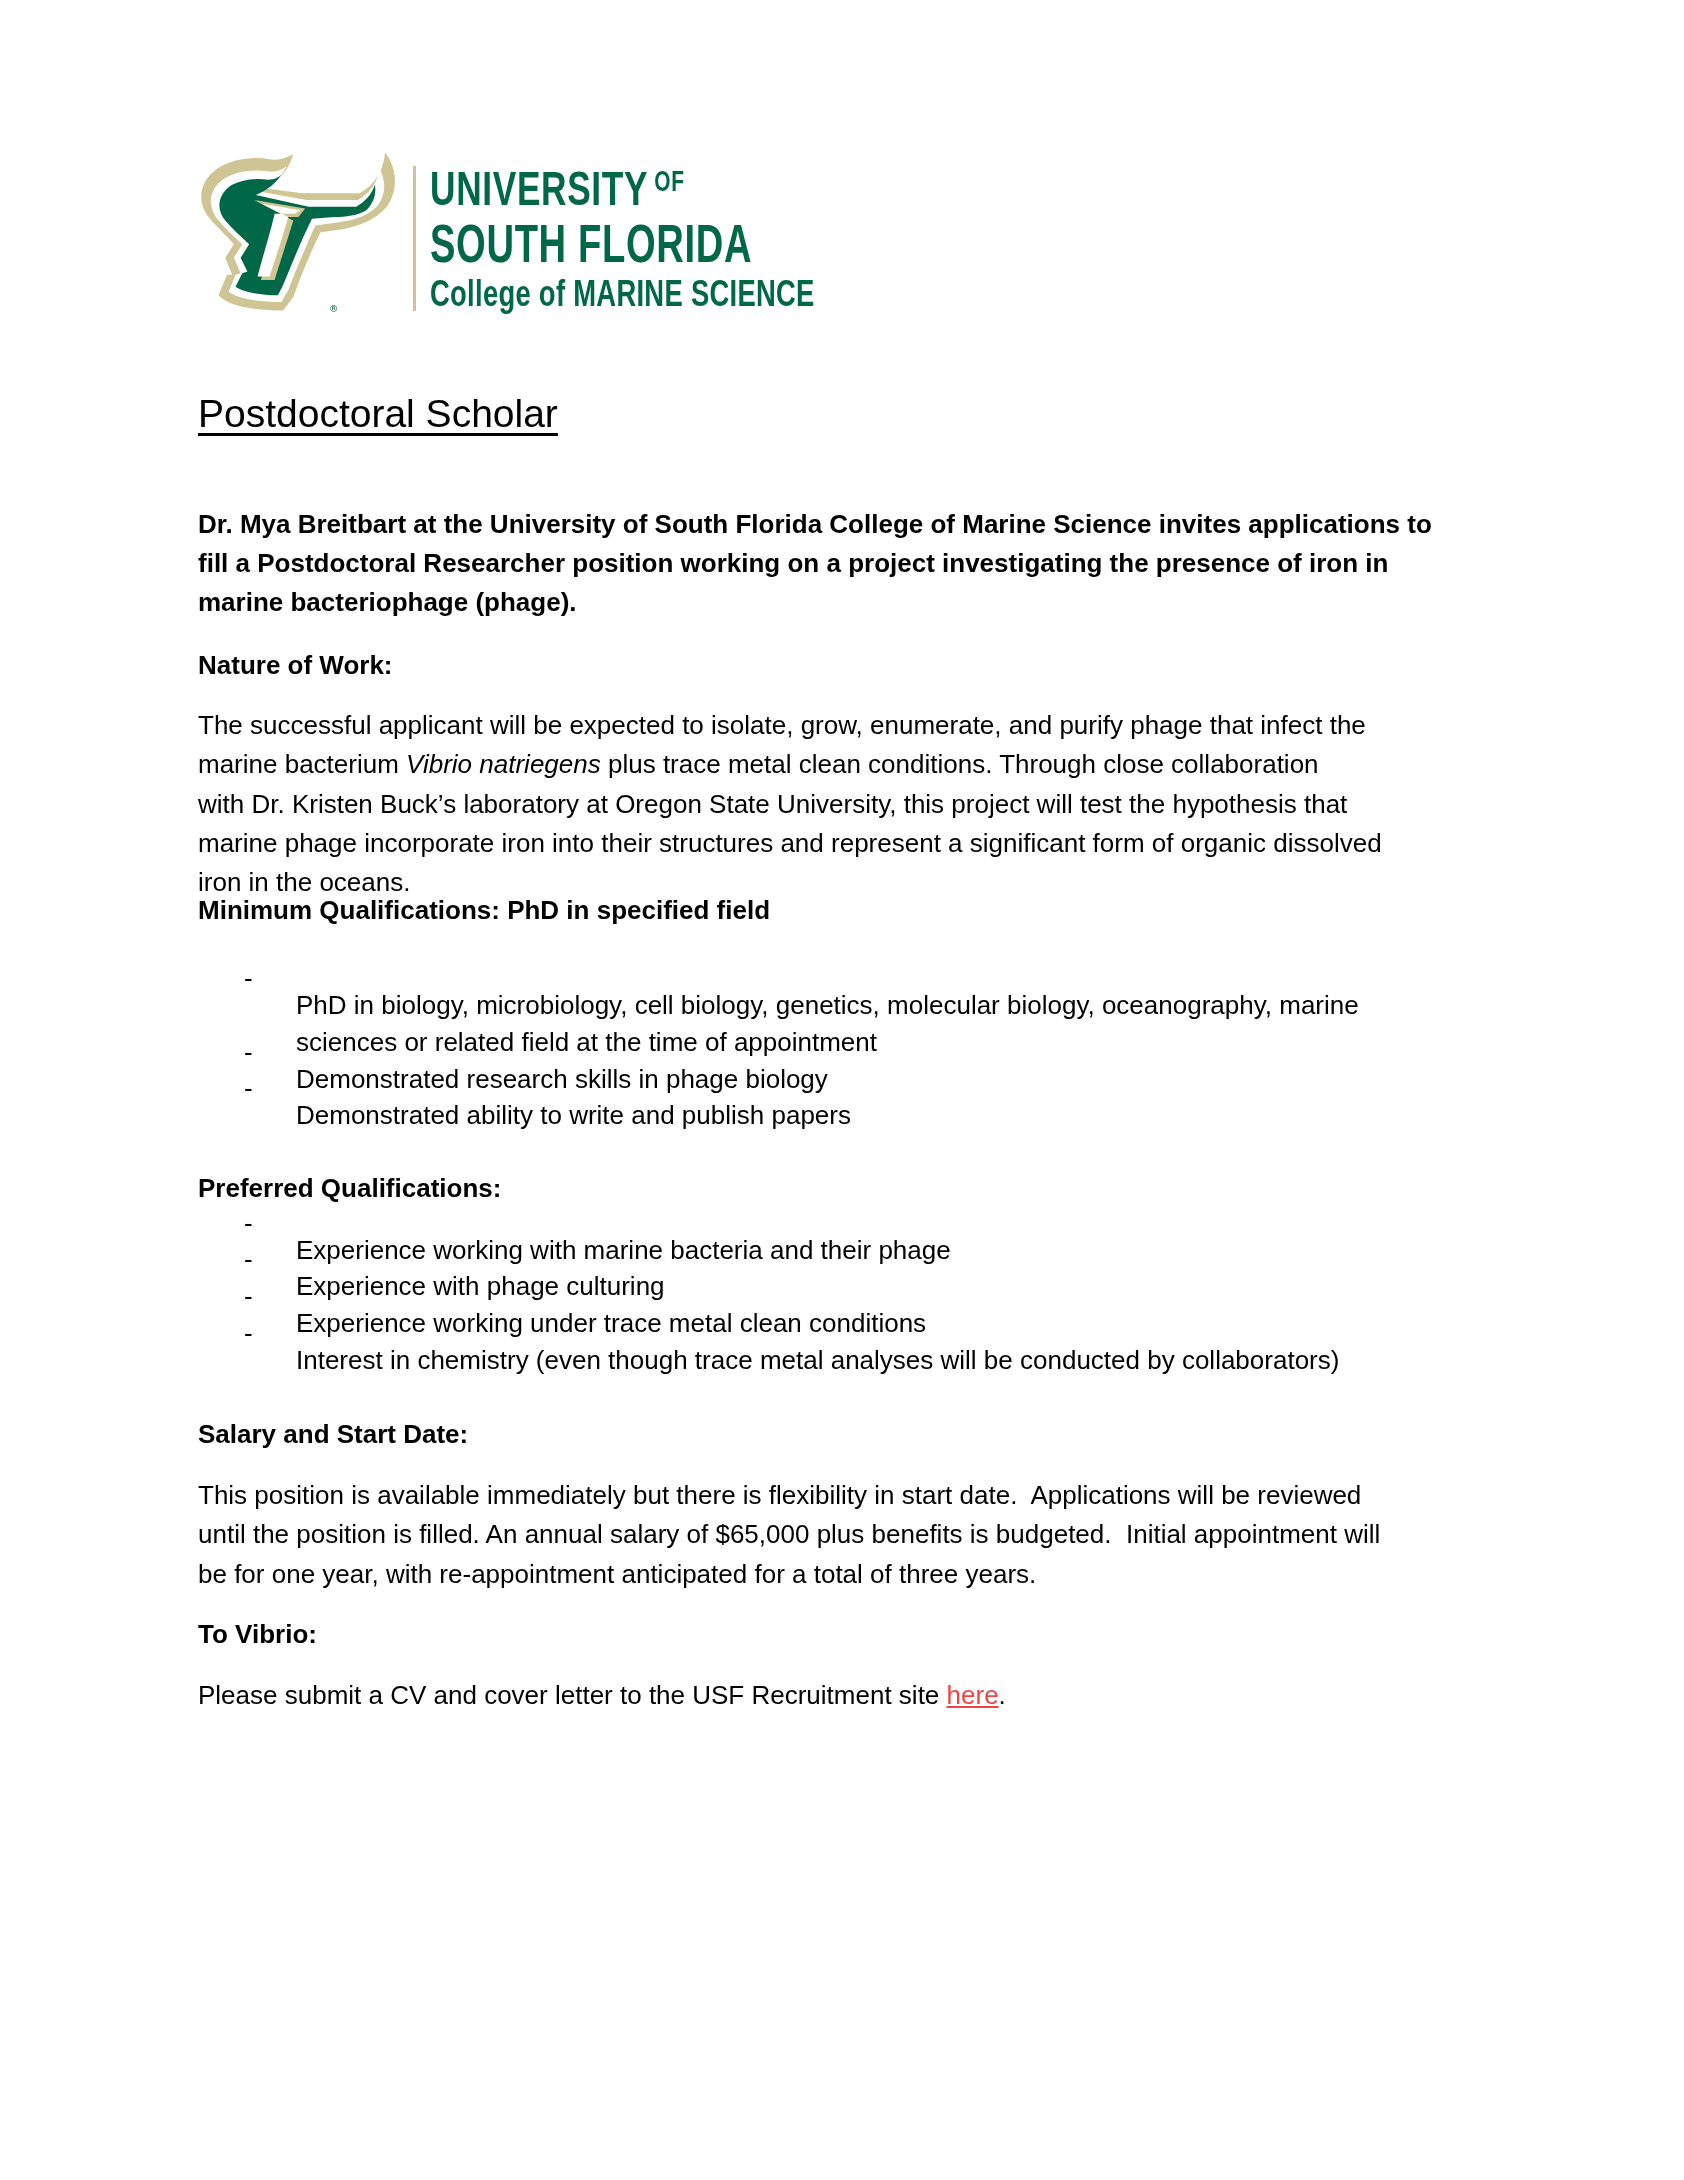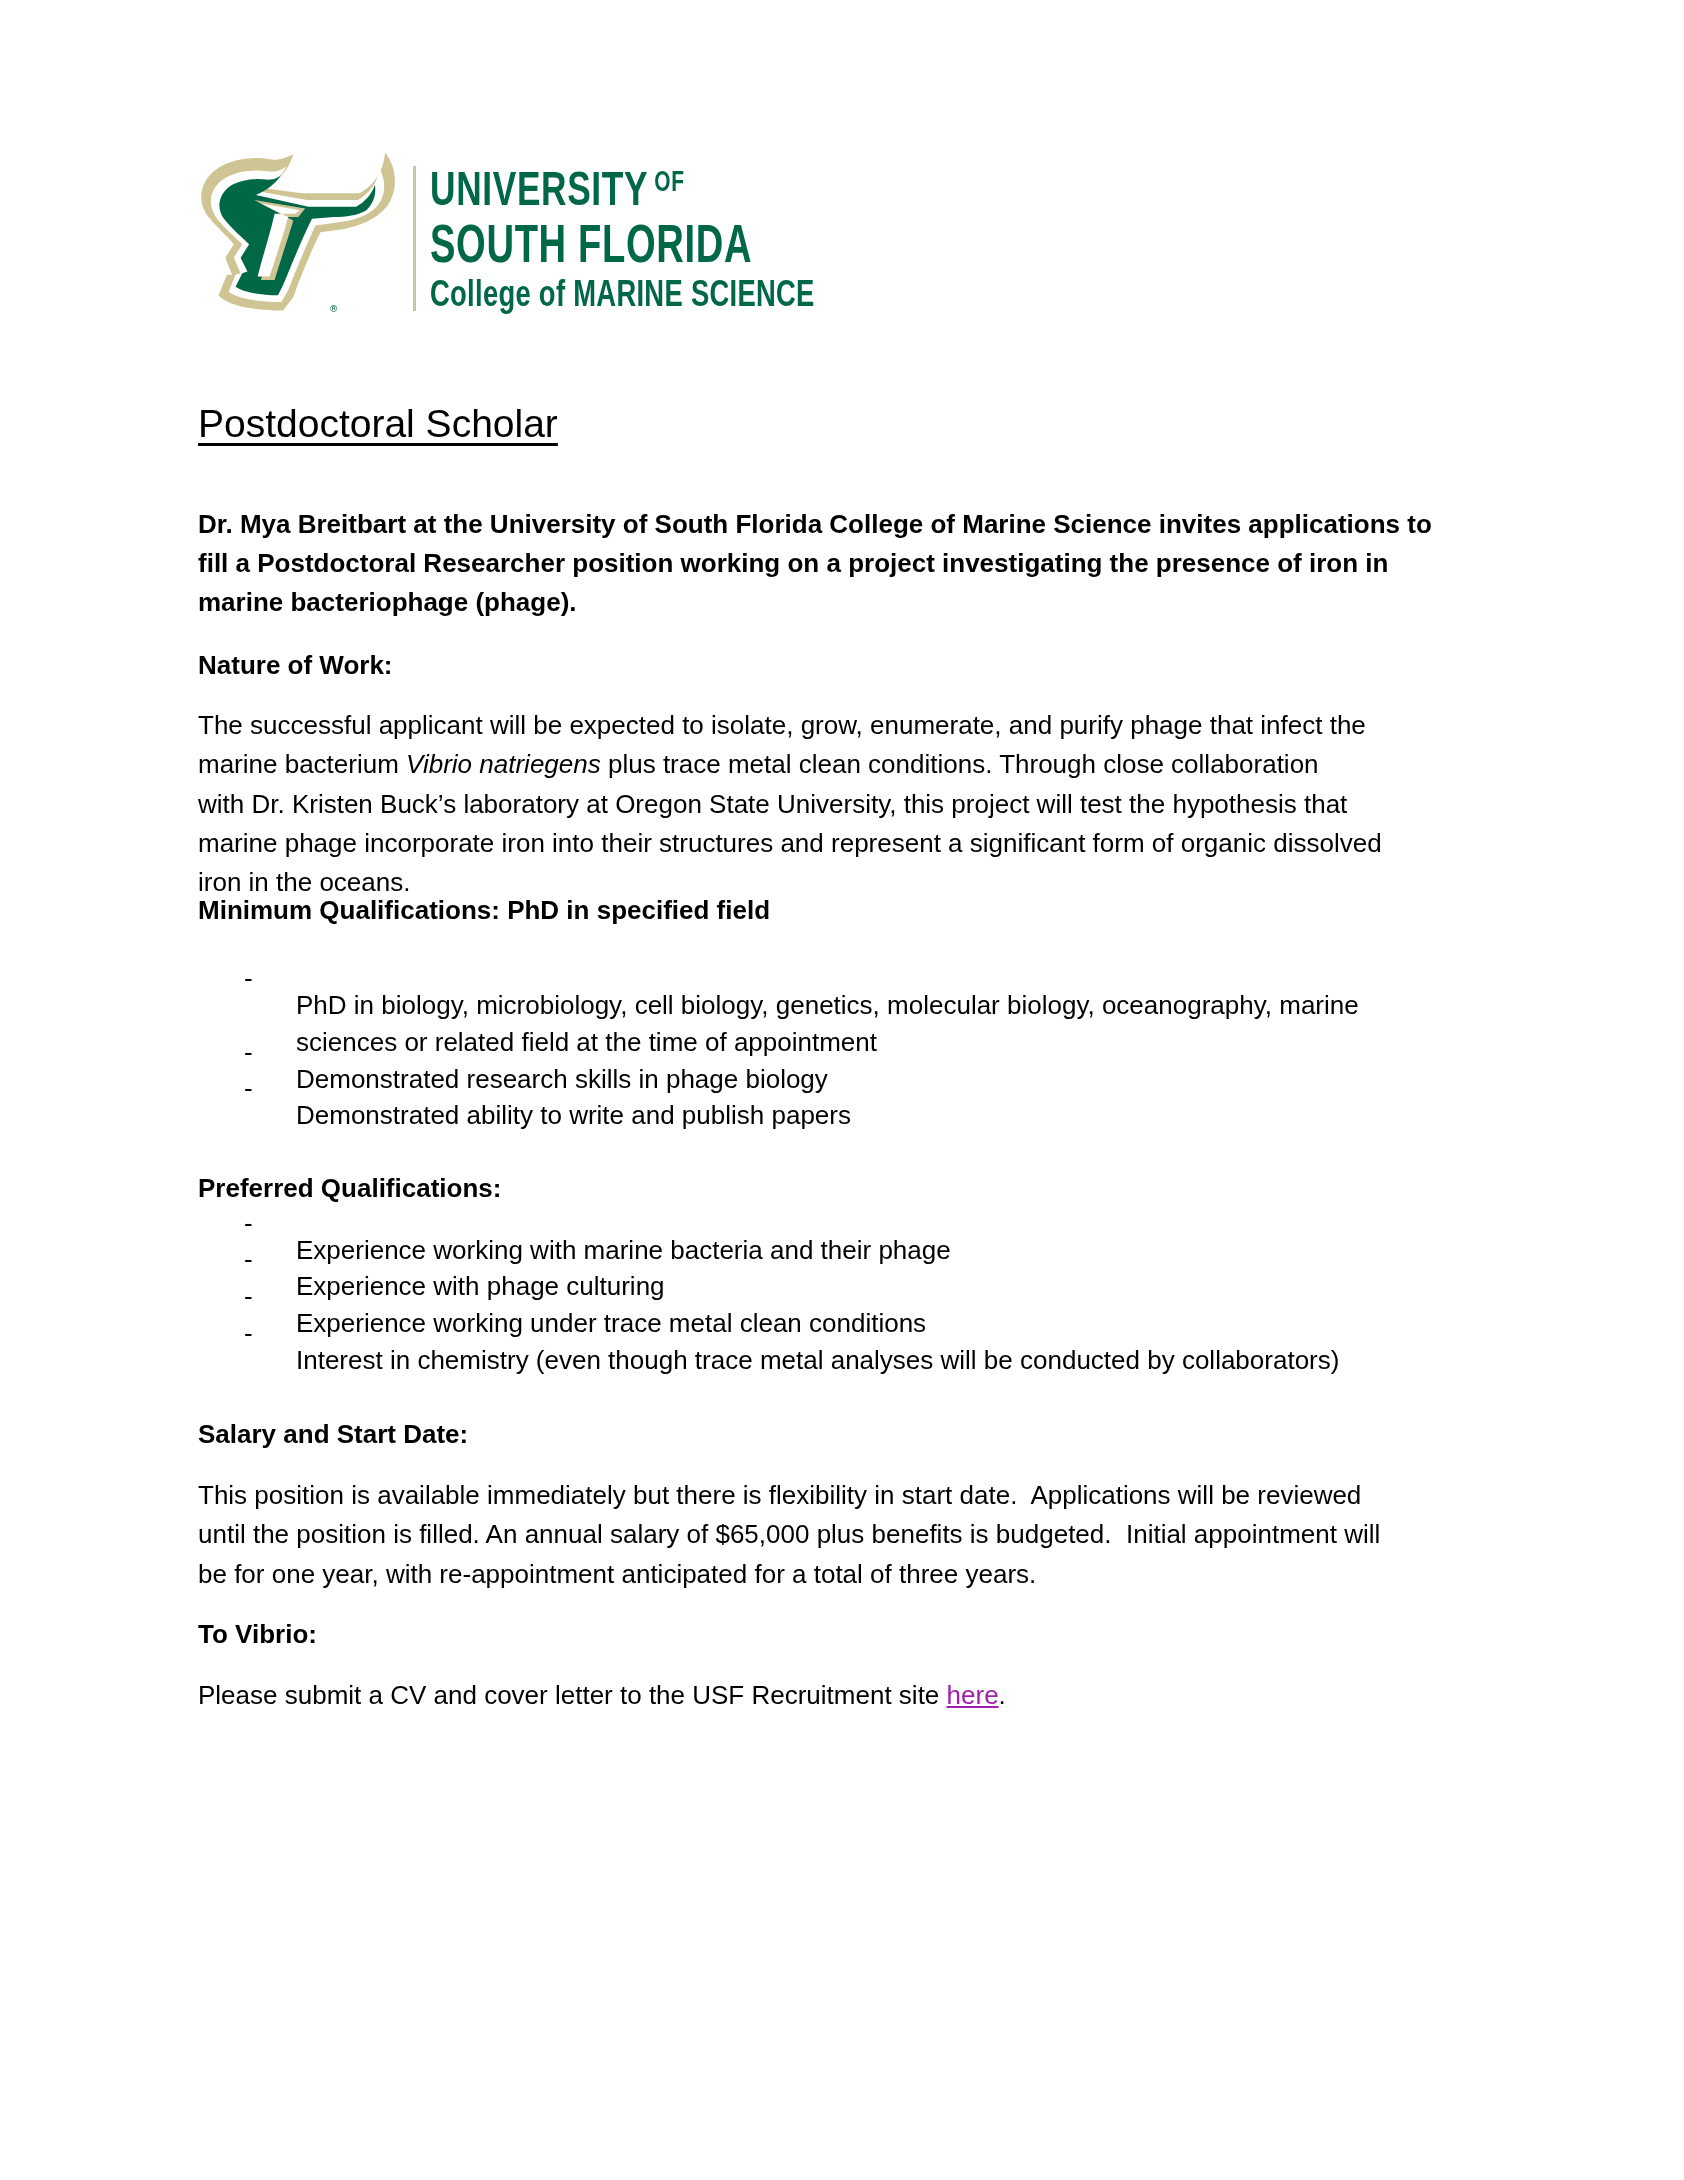--- a/index.html
+++ b/index.html
@@ -6,27 +6,27 @@
   body { width: 1685px; height: 2181px; position: relative; overflow: hidden;
          font-family: "Liberation Sans", "DejaVu Sans", sans-serif; color: #000; }
   .abs { position: absolute; white-space: nowrap; }
   .logo-mark { position: absolute; left: 193px; top: 147px; width: 204px; height: 169px; }
   .logo-divider { position: absolute; left: 413px; top: 166px; width: 2.6px; height: 145px; background: #cfc4a0; }
   .logo-text { position: absolute; color: #006747; font-family: "Liberation Sans Narrow", "Liberation Sans", sans-serif; font-weight: bold; transform-origin: left top; white-space: nowrap; }
   .lt1 { left: 430px; top: 160px; font-size: 49px; letter-spacing: 0.9px; transform: scaleX(0.72); }
   .lt1 .of { font-size: 29px; vertical-align: 13.6px; margin-left: 8.5px; }
   .lt2 { left: 430px; top: 213px; font-size: 53px; letter-spacing: 0.9px; transform: scaleX(0.72); }
   .lt3 { left: 430px; top: 273px; font-size: 37px; letter-spacing: 0.4px; transform: scaleX(0.74); }
-  .title { left: 198px; top: 402px; font-size: 39px; font-weight: normal; text-decoration: underline; text-decoration-thickness: 2.6px; text-underline-offset: 6px; }
+  .title { left: 198px; top: 392px; font-size: 39px; font-weight: normal; text-decoration: underline; text-decoration-thickness: 2.6px; text-underline-offset: 6px; }
   .line { font-size: 26px; line-height: 31px; margin-top: 27px; }
   .b { font-weight: bold; }
   .body-x { left: 198px; }
   .dash { left: 244px; font-size: 26px; line-height: 31px; }
   .bullet-x { left: 296px; text-align: center; }
-  a.link { color: #a21caf; }
+  a.link { color: #ef4444; }
   em { font-style: italic; }
 </style>
 </head>
 <body>
 
 <div>
   <svg class="logo-mark" viewBox="0 0 240 198">
 
     <path d="M118 8 C112 28 100 40 84 48 L128 54 L 196 54 C214 44 224 28 226 6 C240 24 242 50 228 70 C214 86 196 92 178 96 L150 100 C140 120 128 148 118 176 L 106 192 C70 192 40 186 30 174 L40 150 L46 150 L38 130 L48 114 C40 104 30 96 20 84 C4 66 6 40 30 24 C46 14 70 10 90 14 C100 16 110 12 118 8 Z" fill="#cfc493"></path>
     <path d="M110 22 C104 36 92 46 78 52 L 134 62 L 194 62 C208 54 216 42 220 26 C228 42 226 58 216 70 C204 82 188 86 172 88 L144 92 C134 114 122 142 112 168 L104 182 C76 182 52 178 42 170 L50 150 L56 148 L48 130 L58 114 C48 104 38 96 30 86 C16 70 18 48 38 36 C52 28 70 26 88 28 C98 30 106 26 110 22 Z" fill="#ffffff"></path>

